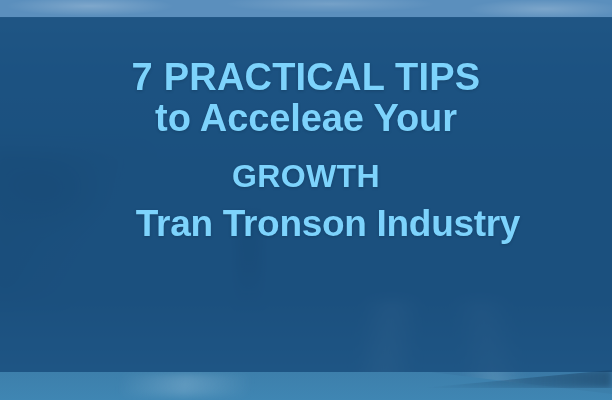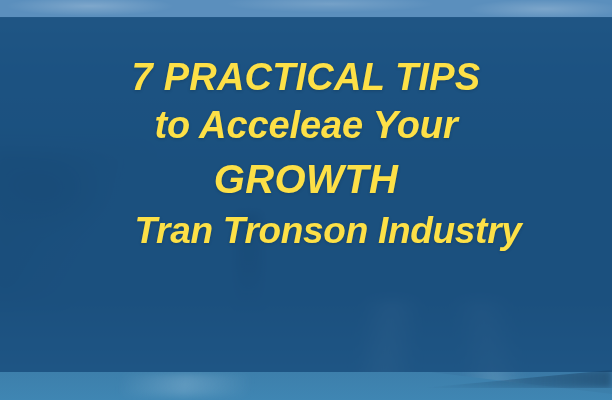--- a/index.html
+++ b/index.html
@@ -134,46 +134,44 @@
     inset: 0;
     display: flex;
     flex-direction: column;
     align-items: center;
     justify-content: flex-start;
     padding-top: 57px;
     box-sizing: border-box;
   }
 
   .line {
-    color: #fde047;
+    color: #7dd3fc;
     text-align: left;
     white-space: nowrap;
     text-shadow: 0 1px 3px rgba(10, 35, 60, .30);
     line-height: 1.08;
-    font-style: italic;
   }
 
   .line-1 {
     font-size: 38px;
     font-weight: 700;
     letter-spacing: .2px;
   }
 
   .line-2 {
     font-size: 38px;
     font-weight: 600;
     letter-spacing: -0.1px;
-    margin-top: 7px;
   }
 
   .line-3 {
-    font-size: 40px;
+    font-size: 32px;
     font-weight: 700;
     letter-spacing: .4px;
-    margin-top: 12px;
+    margin-top: 20px;
   }
 
   .line-4 {
     font-size: 37px;
     font-weight: 700;
     letter-spacing: -0.3px;
     margin-top: 10px;
     margin-left: 44px;
   }
 </style>

